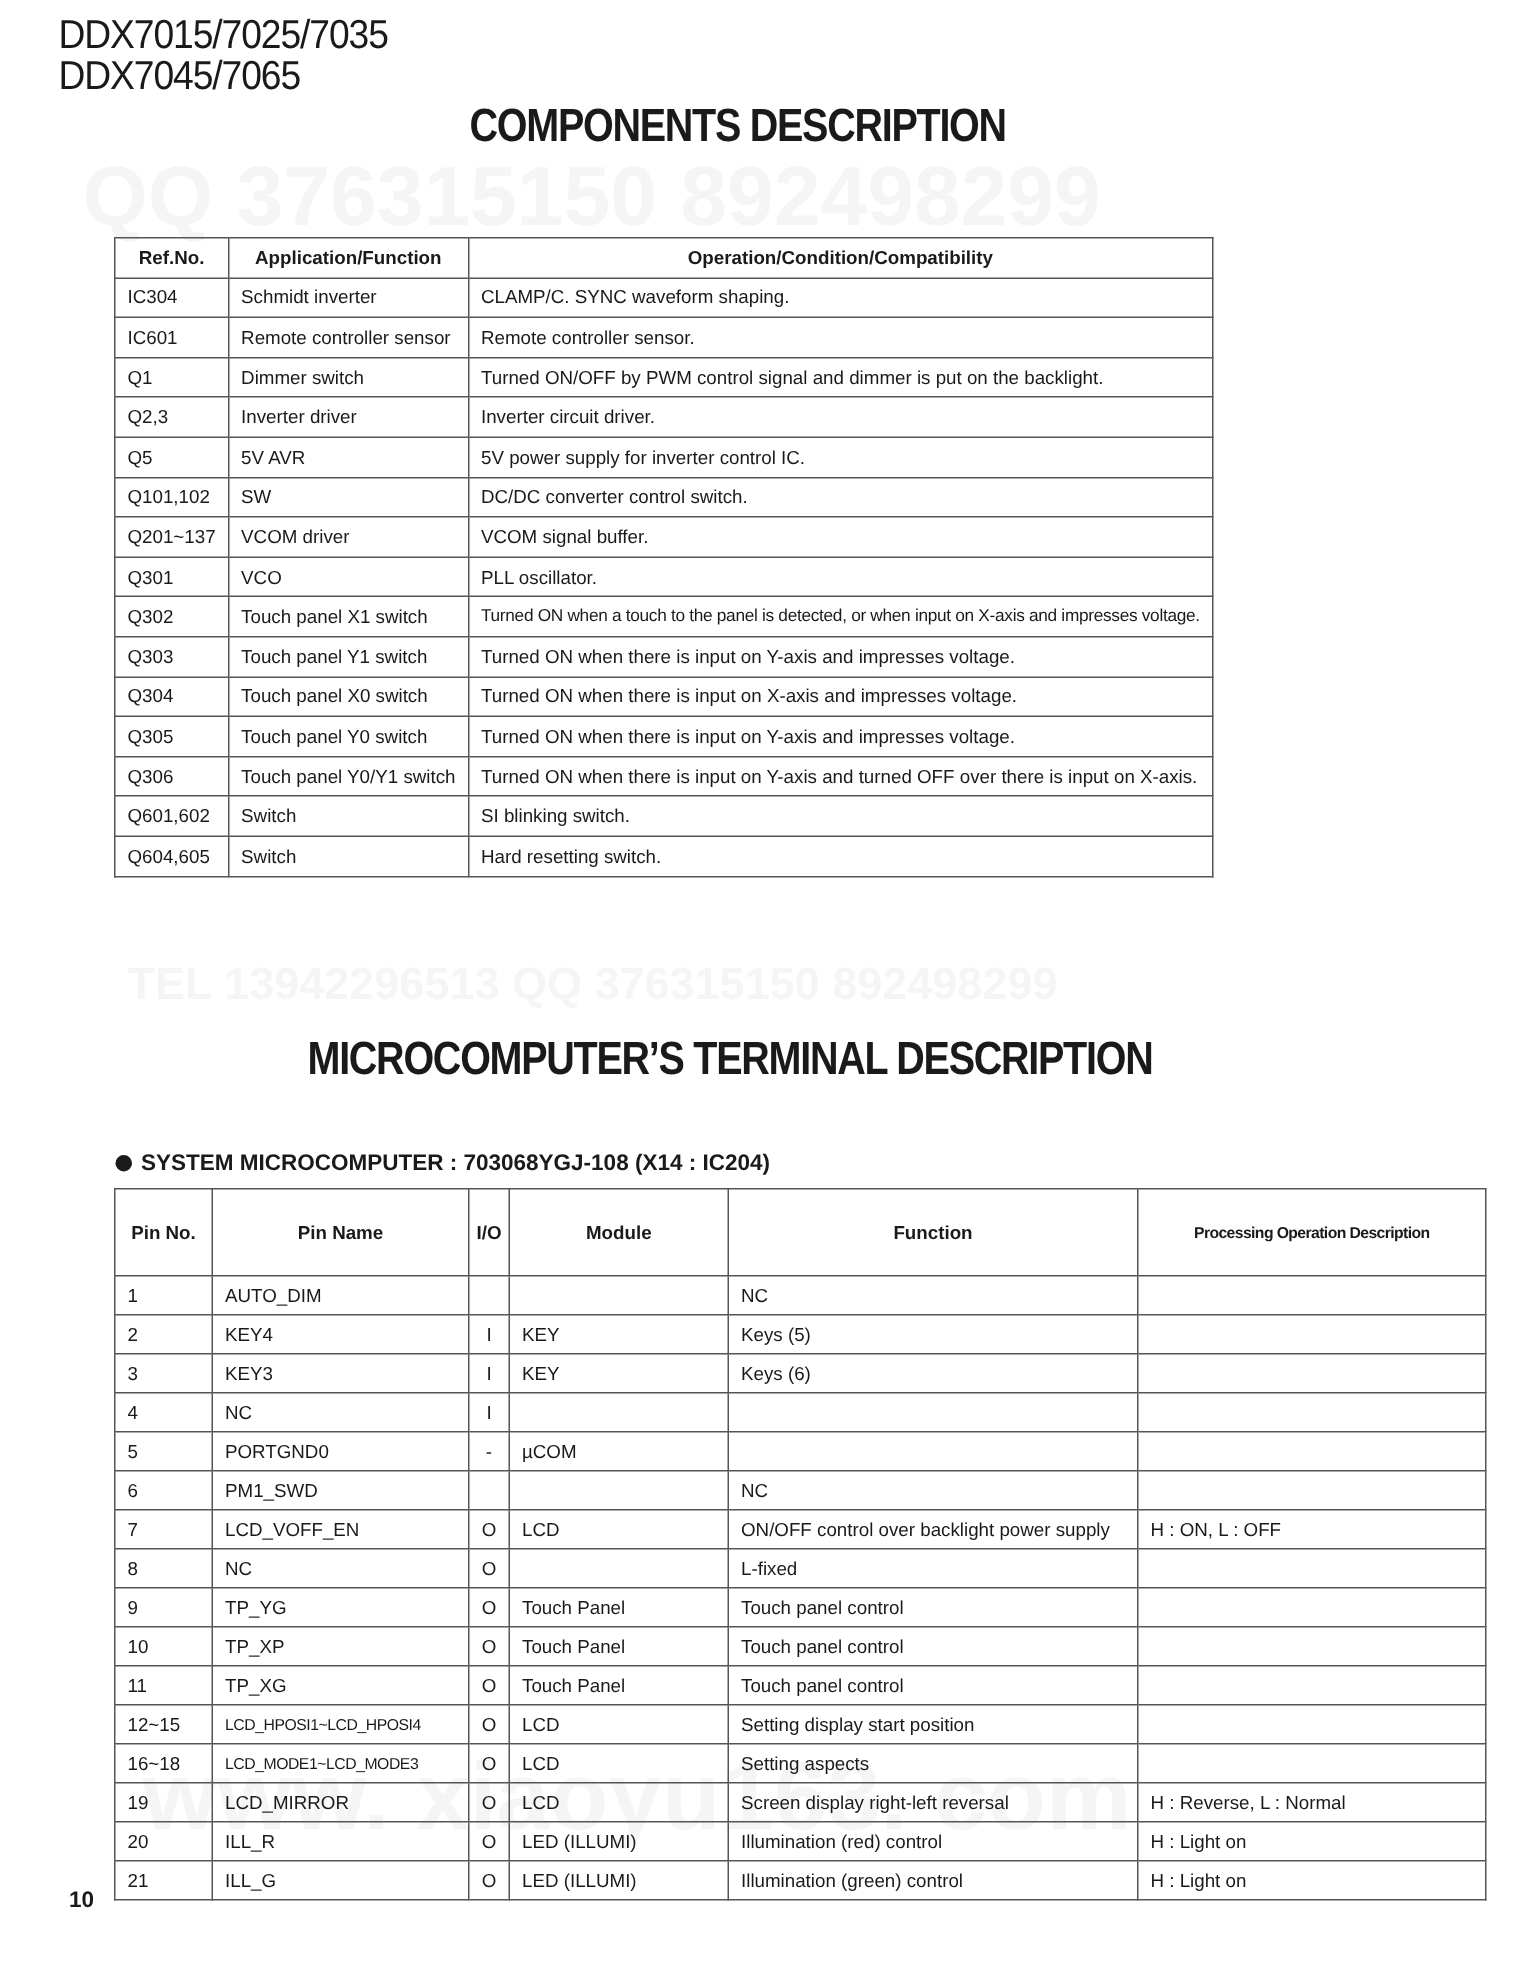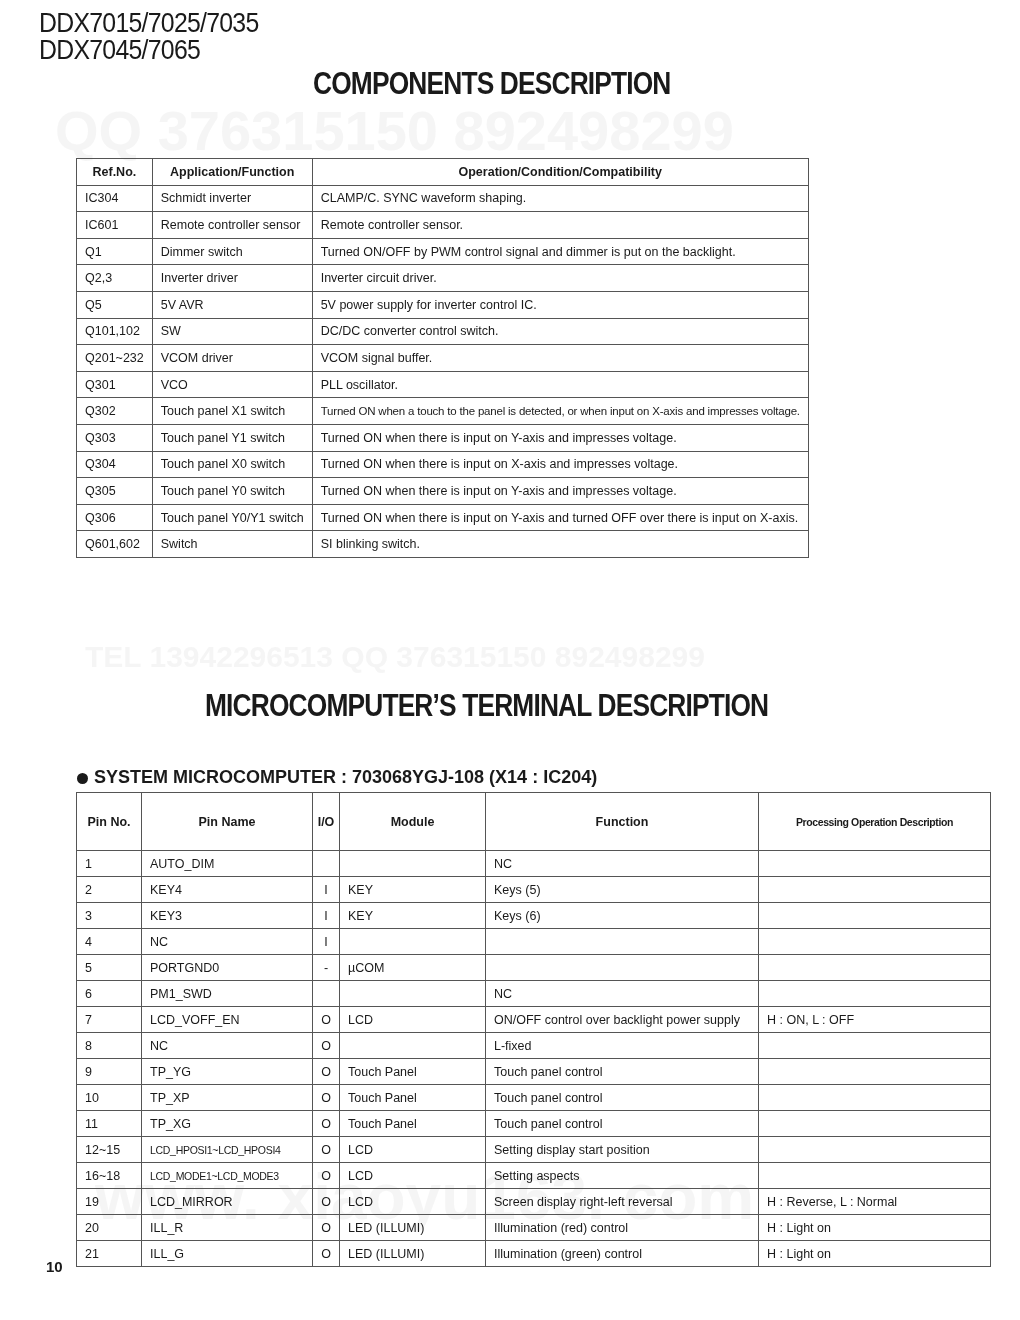--- a/index.html
+++ b/index.html
@@ -12,21 +12,21 @@
   #comp-title { left:313px; top:66px; }
   #mc-title { left:205px; top:688px; }
   table { position:absolute; border-collapse:collapse; font-size:12.5px; }
   td, th { border:1px solid #555; padding:0 8px; height:25.6px; text-align:left; white-space:nowrap; }
   th { font-weight:bold; text-align:center; font-size:12.5px; }
   #comp-table { left:76px; top:158px; width:717px; border:1.5px solid #333; }
   #mc-table { left:76px; top:792px; width:915px; border:1.5px solid #333; }
   #mc-table td, #mc-table th { height:25px; }
   .small { font-size:10.5px; letter-spacing:-0.3px; }
   .center { text-align:center; }
-  .sys-head { position:absolute; left:77px; top:767px; font-weight:bold; font-size:18px; white-space:nowrap; }
+  .sys-head { position:absolute; left:77px; top:767px; font-weight:bold; font-size:15px; white-space:nowrap; }
   .bullet { display:inline-block; width:11px; height:11px; border-radius:50%; background:#1a1a1a; margin-right:6px; vertical-align:-1px; }
   .page-num { position:absolute; left:46px; top:1258px; font-weight:bold; font-size:15px; }
   .wm { position:absolute; color:rgba(200,200,200,0.18); font-weight:bold; font-size:56px; white-space:nowrap; pointer-events:none; }
 </style>
 </head>
 <body>
 
 <div class="wm" style="left:55px; top:98px;">QQ 376315150    892498299</div>
 <div class="wm" style="left:85px; top:640px; font-size:30px;">TEL 13942296513    QQ 376315150  892498299</div>
 <div class="wm" style="left:95px; top:1160px; font-size:64px;">www. xiaoyu163. com</div>
@@ -76,21 +76,21 @@
         <td>Q5</td>
         <td>5V AVR</td>
         <td>5V power supply for inverter control IC.</td>
       </tr>
       <tr>
         <td>Q101,102</td>
         <td>SW</td>
         <td>DC/DC converter control switch.</td>
       </tr>
       <tr>
-        <td>Q201~232</td>
+        <td>Q201~137</td>
         <td>VCOM driver</td>
         <td>VCOM signal buffer.</td>
       </tr>
       <tr>
         <td>Q301</td>
         <td>VCO</td>
         <td>PLL oscillator.</td>
       </tr>
       <tr>
         <td>Q302</td>
@@ -114,20 +114,25 @@
       </tr>
       <tr>
         <td>Q306</td>
         <td>Touch panel Y0/Y1 switch</td>
         <td>Turned ON when there is input on Y-axis and turned OFF over there is input on X-axis.</td>
       </tr>
       <tr>
         <td>Q601,602</td>
         <td>Switch</td>
         <td>SI blinking switch.</td>
+      </tr>
+      <tr>
+        <td>Q604,605</td>
+        <td>Switch</td>
+        <td>Hard resetting switch.</td>
       </tr>
     </tbody>
 </table>
 
 <div id="mc-title" class="title">MICROCOMPUTER’S TERMINAL DESCRIPTION</div>
 
 <div class="sys-head">
   <span class="bullet"></span><span>SYSTEM MICROCOMPUTER : 703068YGJ-108 (X14 : IC204)</span>
 </div>
 

